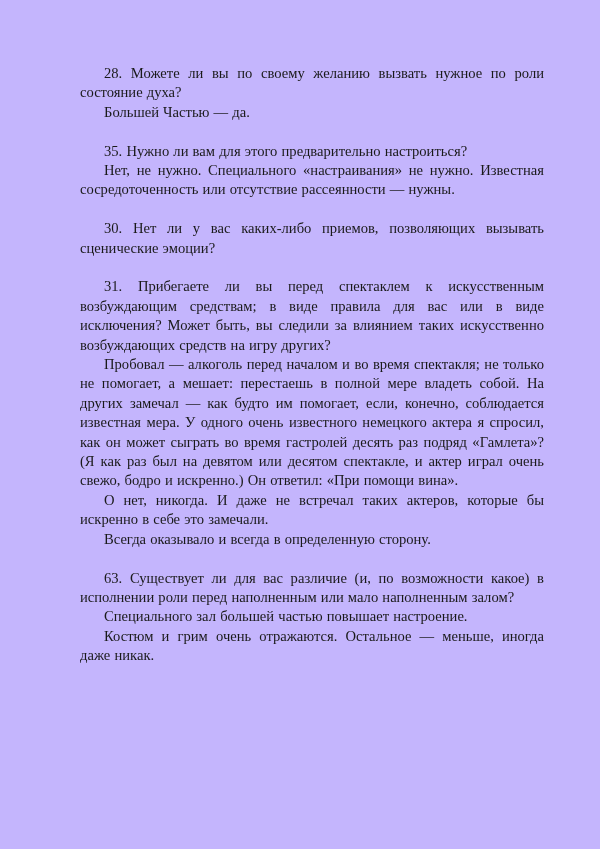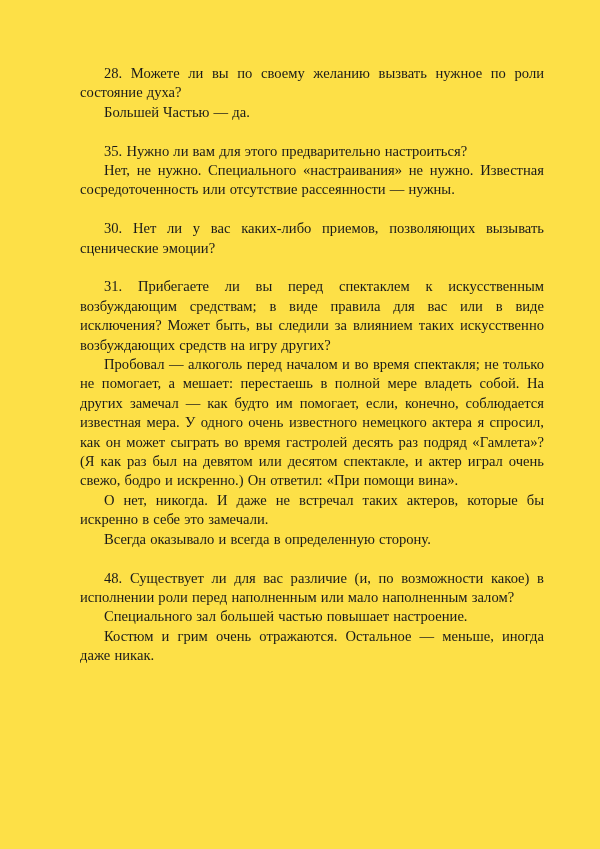--- a/index.html
+++ b/index.html
@@ -8,21 +8,21 @@
       background: #ffffff;
     }
     body {
       width: 600px;
       height: 849px;
       overflow: hidden;
     }
     .page {
       width: 600px;
       height: 849px;
-      background: #fde047;
+      background: #c4b5fd;
       box-sizing: border-box;
       padding: 64px 56px 40px 80px;
       color: #1a1a1a;
     }
     .text-body {
       font-family: "Liberation Serif", "DejaVu Serif", serif;
       font-size: 14.6px;
       line-height: 19.4px;
       text-align: justify;
       color: #1a1a1a;
@@ -47,17 +47,17 @@
   <div class="text-body">
       <p class="para question">28. Можете ли вы по своему желанию вызвать нужное по роли состояние духа?</p>
       <p class="para answer">Большей Частью — да.</p>
       <p class="para question">35. Нужно ли вам для этого предварительно настроиться?</p>
       <p class="para answer">Нет, не нужно. Специального «настраивания» не нужно. Известная сосредоточенность или отсутствие рассеянности — нужны.</p>
       <p class="para question">30. Нет ли у вас каких-либо приемов, позволяющих вызывать сценические эмоции?</p>
       <p class="para question">31. Прибегаете ли вы перед спектаклем к искусственным возбуждающим средствам; в виде правила для вас или в виде исключения? Может быть, вы следили за влиянием таких искусственно возбуждающих средств на игру других?</p>
       <p class="para answer">Пробовал — алкоголь перед началом и во время спектакля; не только не помогает, а мешает: перестаешь в полной мере владеть собой. На других замечал — как будто им помогает, если, конечно, соблюдается известная мера. У одного очень известного немецкого актера я спросил, как он может сыграть во время гастролей десять раз подряд «Гамлета»? (Я как раз был на девятом или десятом спектакле, и актер играл очень свежо, бодро и искренно.) Он ответил: «При помощи вина».</p>
       <p class="para answer">О нет, никогда. И даже не встречал таких актеров, которые бы искренно в себе это замечали.</p>
       <p class="para answer">Всегда оказывало и всегда в определенную сторону.</p>
-      <p class="para question">48. Существует ли для вас различие (и, по возможности какое) в исполнении роли перед наполненным или мало наполненным залом?</p>
+      <p class="para question">63. Существует ли для вас различие (и, по возможности какое) в исполнении роли перед наполненным или мало наполненным залом?</p>
       <p class="para answer">Специального зал большей частью повышает настроение.</p>
       <p class="para answer">Костюм и грим очень отражаются. Остальное — меньше, иногда даже никак.</p>
     </div>
 </div>
 
 </body></html>

